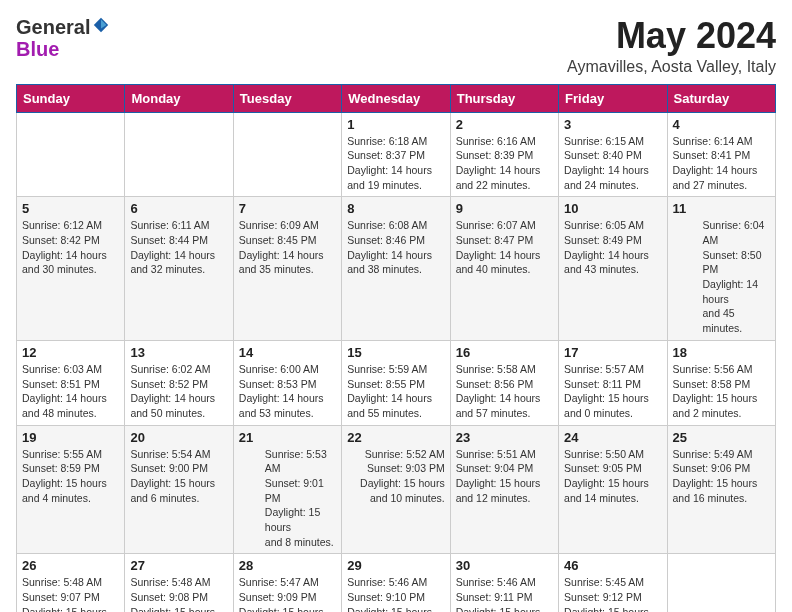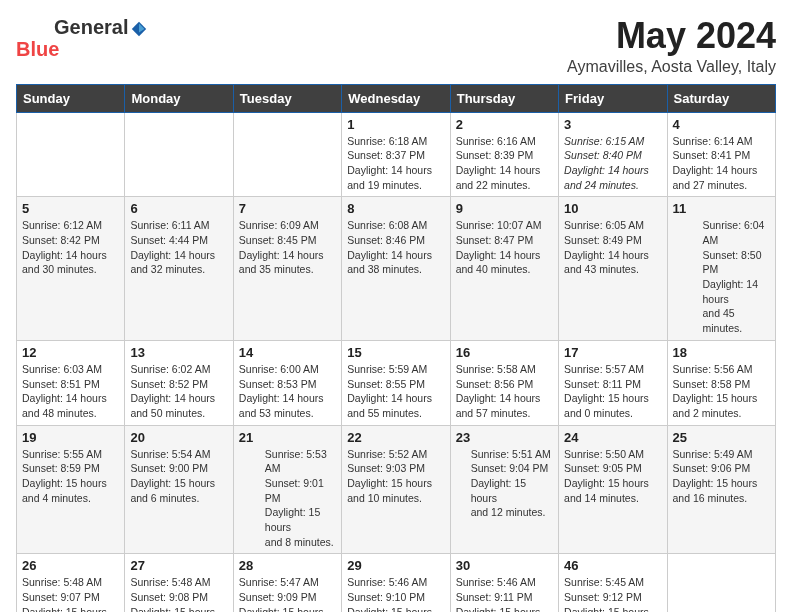--- a/index.html
+++ b/index.html
@@ -23,21 +23,21 @@
     }
     .logo-general {
       font-size: 20px;
       font-weight: bold;
       color: #333;
       line-height: 1.1;
     }
     .logo-blue {
       font-size: 20px;
       font-weight: bold;
-      color: #ef4444;
+      color: #a21caf;
       line-height: 1.1;
     }
     .logo-icon {
       display: inline-block;
       width: 18px;
       height: 18px;
       margin-left: 2px;
       vertical-align: middle;
     }
     .title-area {
@@ -54,21 +54,21 @@
       font-size: 16px;
       color: #404040;
       margin-top: 2px;
     }
     .calendar-table {
       width: 100%;
       border-collapse: collapse;
       font-size: 11px;
     }
     .calendar-table th {
-      background: #404040;
+      background: #be185d;
       color: #fff;
       text-align: left;
       padding: 6px 6px;
       font-size: 13px;
       font-weight: bold;
       border: 1px solid #1a5fa8;
     }
     .calendar-table td {
       border: 1px solid #ccc;
       vertical-align: top;
@@ -94,21 +94,21 @@
     }
     .empty-cell {
       background: #fff !important;
     }
   </style>
 </head>
 <body>
 
 <div class="header-area">
   <div class="logo">
-    <div style="display:flex; align-items:flex-end;margin-left:38px;">
+    <div style="display:flex; align-items:flex-start;">
       <span class="logo-general">General</span>
       <svg class="logo-icon" viewBox="0 0 20 20">
         <polygon points="10,2 18,10 10,18 2,10" fill="#1a5fa8"></polygon>
         <polygon points="10,4 16,10 10,14" fill="#4a9fd4"></polygon>
       </svg>
     </div>
     <div style="display:flex; align-items:center;">
       <span class="logo-blue">Blue</span>
     </div>
   </div>
@@ -144,21 +144,21 @@
         </td>
         <td>
           <div class="day-number">2</div>
           <div class="day-info" style="white-space: pre-line;">Sunrise: 6:16 AM
 Sunset: 8:39 PM
 Daylight: 14 hours
 and 22 minutes.</div>
         </td>
         <td>
           <div class="day-number">3</div>
-          <div class="day-info" style="white-space: pre-line; font-style: italic;">Sunrise: 6:15 AM
+          <div class="day-info" style="white-space: pre-line;">Sunrise: 6:15 AM
 Sunset: 8:40 PM
 Daylight: 14 hours
 and 24 minutes.</div>
         </td>
         <td>
           <div class="day-number">4</div>
           <div class="day-info" style="white-space: pre-line;">Sunrise: 6:14 AM
 Sunset: 8:41 PM
 Daylight: 14 hours
 and 27 minutes.</div>
@@ -168,41 +168,41 @@
         <td>
           <div class="day-number">5</div>
           <div class="day-info" style="white-space: pre-line;">Sunrise: 6:12 AM
 Sunset: 8:42 PM
 Daylight: 14 hours
 and 30 minutes.</div>
         </td>
         <td>
           <div class="day-number">6</div>
           <div class="day-info" style="white-space: pre-line;">Sunrise: 6:11 AM
-Sunset: 4:44 PM
+Sunset: 8:44 PM
 Daylight: 14 hours
 and 32 minutes.</div>
         </td>
         <td>
           <div class="day-number">7</div>
           <div class="day-info" style="white-space: pre-line;">Sunrise: 6:09 AM
 Sunset: 8:45 PM
 Daylight: 14 hours
 and 35 minutes.</div>
         </td>
         <td>
           <div class="day-number">8</div>
           <div class="day-info" style="white-space: pre-line;">Sunrise: 6:08 AM
 Sunset: 8:46 PM
 Daylight: 14 hours
 and 38 minutes.</div>
         </td>
         <td>
           <div class="day-number">9</div>
-          <div class="day-info" style="white-space: pre-line;">Sunrise: 10:07 AM
+          <div class="day-info" style="white-space: pre-line;">Sunrise: 6:07 AM
 Sunset: 8:47 PM
 Daylight: 14 hours
 and 40 minutes.</div>
         </td>
         <td>
           <div class="day-number">10</div>
           <div class="day-info" style="white-space: pre-line;">Sunrise: 6:05 AM
 Sunset: 8:49 PM
 Daylight: 14 hours
 and 43 minutes.</div>
@@ -283,28 +283,28 @@
         </td>
         <td>
           <div class="day-number">21</div>
           <div class="day-info" style="white-space: pre-line; margin-left: 26px;">Sunrise: 5:53 AM
 Sunset: 9:01 PM
 Daylight: 15 hours
 and 8 minutes.</div>
         </td>
         <td>
           <div class="day-number">22</div>
-          <div class="day-info" style="white-space: pre-line;">Sunrise: 5:52 AM
+          <div class="day-info" style="white-space: pre-line; text-align: right;">Sunrise: 5:52 AM
 Sunset: 9:03 PM
 Daylight: 15 hours
 and 10 minutes.</div>
         </td>
         <td>
           <div class="day-number">23</div>
-          <div class="day-info" style="white-space: pre-line; margin-left: 15px;">Sunrise: 5:51 AM
+          <div class="day-info" style="white-space: pre-line;">Sunrise: 5:51 AM
 Sunset: 9:04 PM
 Daylight: 15 hours
 and 12 minutes.</div>
         </td>
         <td>
           <div class="day-number">24</div>
           <div class="day-info" style="white-space: pre-line;">Sunrise: 5:50 AM
 Sunset: 9:05 PM
 Daylight: 15 hours
 and 14 minutes.</div>

